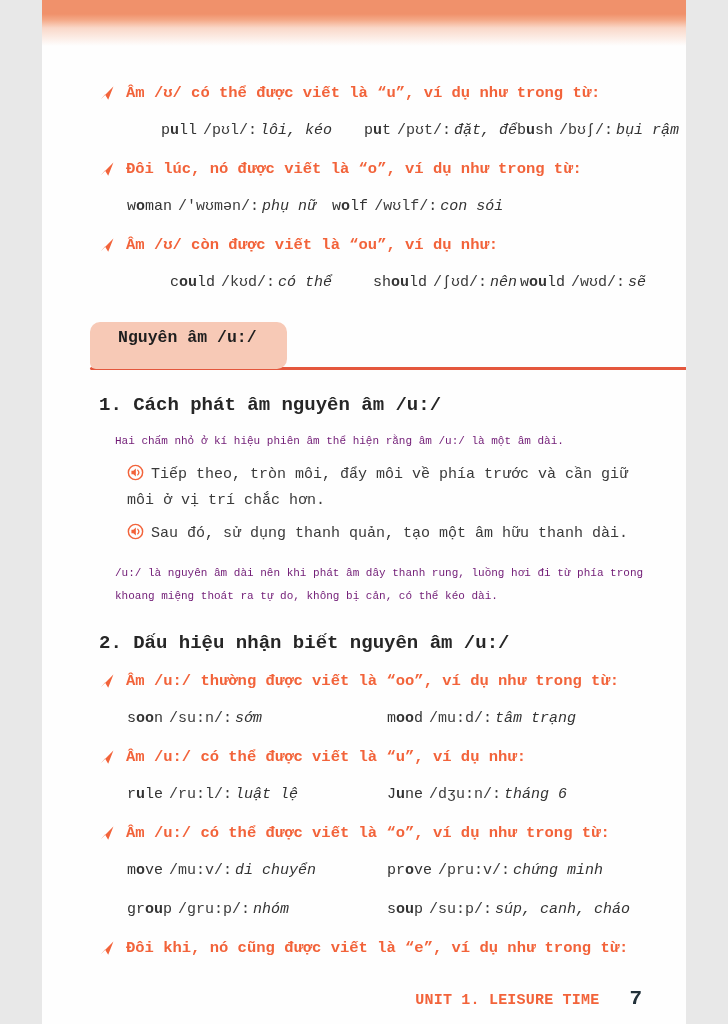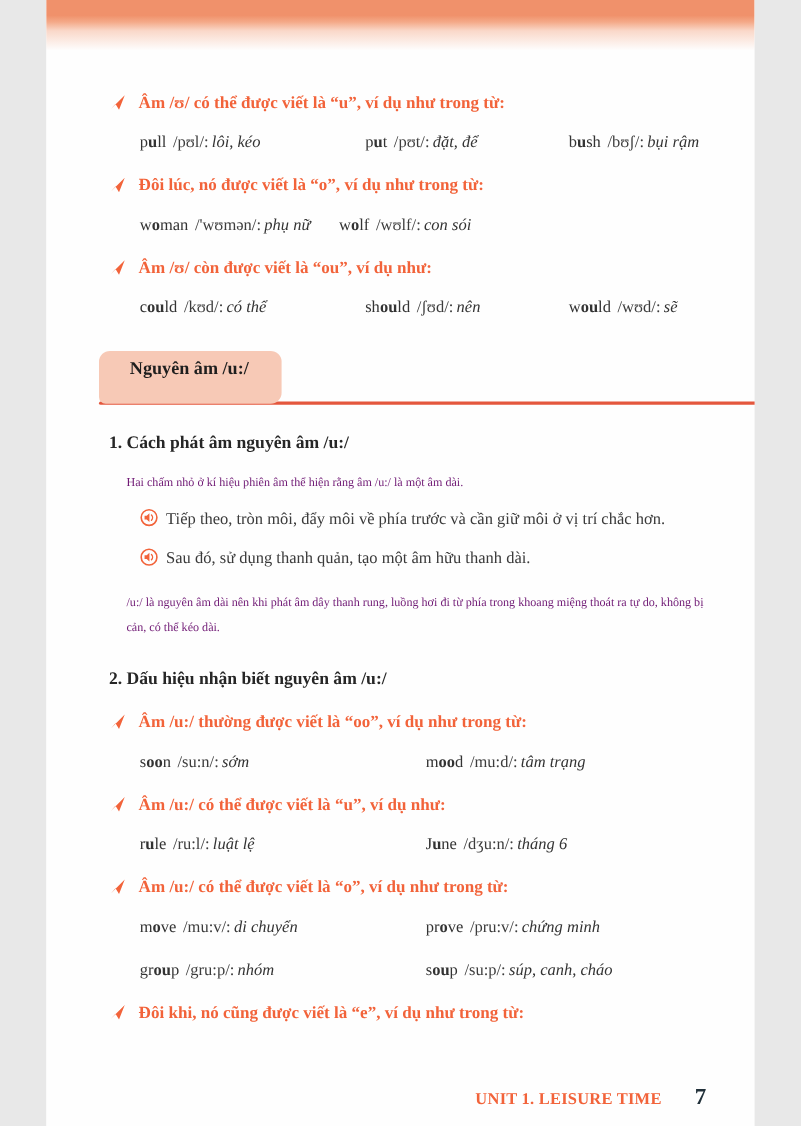--- a/index.html
+++ b/index.html
@@ -1,51 +1,51 @@
 <!DOCTYPE html>
 <html style="--accent: #f2633a; --top_bar: #f0916b; --tab_bg: #f7c9b6; --rule: #e4573d; --page_num: #22313a;"><head>
 <meta charset="utf-8">
 <style>
   html,body{margin:0;padding:0;background:#e8e8e8;}
   .page{
     position:relative;width:644px;height:1024px;background:#fefefe;
-    font-family:Liberation Serif, serif;color:#333;overflow:hidden;
+    font-family:Liberation Mono, monospace;color:#333;overflow:hidden;
     margin:0 auto;
   }
   .topbar{
     height:46px;
     background:linear-gradient(180deg,var(--top_bar) 0,var(--top_bar) 14px,#f4a988 20px,rgba(244,169,136,.45) 28px,rgba(255,255,255,0) 46px);
   }
   .content{padding:20px 40px 0 57px;}
 
   
   .bullet-block{margin-top:17px;}
   .bullet-head{
     display:flex;gap:11px;align-items:flex-start;
     color:var(--accent);font-weight:bold;font-size:15.5px;line-height:21px;
   }
   .arrow{flex:0 0 auto;margin-top:2px;color:var(--accent);}
   .entries{margin:12px 0 6px 28px;font-size:15px;line-height:22px;color:#333;}
-  .cols3{display:grid;grid-template-columns:205px 185px 1fr;}
+  .cols3{display:grid;grid-template-columns:205px 185px 1fr;text-align:right;}
   .cols2{display:grid;grid-template-columns:260px 1fr;}
-  .inline{display:flex;gap:26px;}
+  .inline{display:flex;gap:16px;}
   .entry{white-space:nowrap;}
   .word .bold{font-weight:bold;}
   .ipa{margin:0 3px 0 6px;color:#3c3c3c;}
   .meaning{font-style:italic;color:#333;}
 
   
   .tab{
     display:inline-block;margin:22px 0 0 -9px;padding:6px 30px 22px 28px;
     background:var(--tab_bg);border-radius:10px 10px 10px 6px;
     font-weight:bold;font-size:16.5px;color:#1e1e1e;
   }
   .rule{height:3px;background:var(--rule);width:642px;margin:-2px 0 0 -9px;border-radius:2px;}
 
-  .s-title{margin:24px 0 0 0;font-weight:bold;font-size:16px;color:#262626;line-height:22px;}
+  .s-title{margin:24px 0 0 0;font-weight:bold;font-size:19px;color:#262626;line-height:22px;}
   .para{margin:14px 0 0 16px;max-width:566px;font-size:11px;line-height:23px;color:#701a75;}
   .step{margin:10px 0 0 28px;max-width:566px;font-size:15px;line-height:23px;color:#3a3a3a;}
   .spk{display:inline-block;vertical-align:-3px;margin-right:7px;color:var(--accent);}
 
   .footer{position:absolute;right:44px;bottom:14px;display:flex;align-items:baseline;gap:30px;text-align:right;}
   .unit{color:var(--accent);font-weight:bold;font-size:15px;letter-spacing:.2px;}
   .pnum{color:var(--page_num);font-weight:bold;font-size:21px;}
 </style>
 </head>
 <body>

